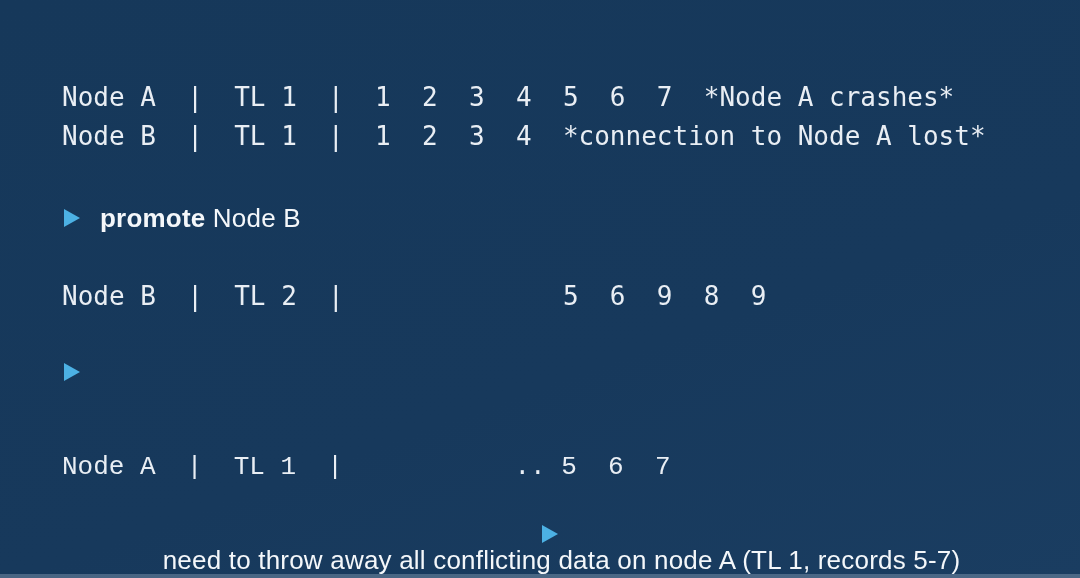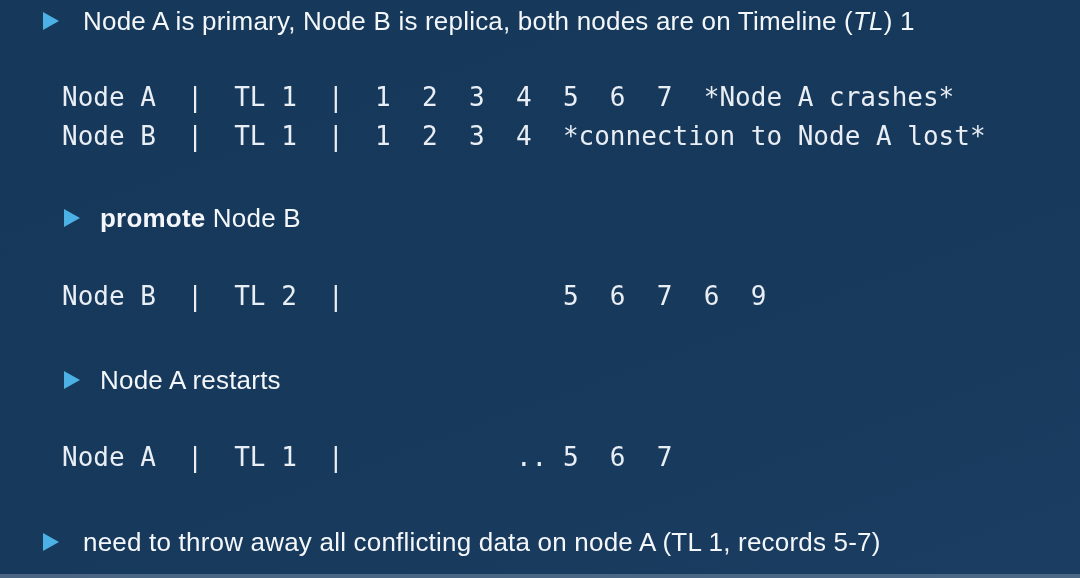--- a/index.html
+++ b/index.html
@@ -46,47 +46,42 @@
     position: absolute; left: 0; right: 0; bottom: 0;
     height: 4px;
     background: rgba(190, 206, 222, 0.30);
   }
 </style>
 </head>
 <body>
 
 <div class="slide">
 
-  <div class="bullet lvl1" style="top: 4px;">
-    <span class="tri"></span>
-    <span class="btext"><span>Node A is primary, Node B is replica, both nodes are on Timeline (</span><i>TL</i><span>) 1</span></span>
-  </div>
 
   <div class="mono-block" style="top: 78px;">
     <div class="mono-line">Node A  |  TL 1  |  1  2  3  4  5  6  7  *Node A crashes*</div>
     <div class="mono-line">Node B  |  TL 1  |  1  2  3  4  *connection to Node A lost*</div>
   </div>
 
   <div class="bullet lvl2" style="top: 201px;">
     <span class="tri"></span>
     <span class="btext"><b>promote</b><span> Node B</span></span>
   </div>
 
   <div class="mono-block" style="top: 277px;">
-    <div class="mono-line">Node B  |  TL 2  |              5  6  7  6  9</div>
+    <div class="mono-line">Node B  |  TL 2  |              5  6  9  8  9</div>
   </div>
 
   <div class="bullet lvl2" style="top: 363px;">
     <span class="tri"></span>
-    <span class="btext">Node A restarts</span>
   </div>
 
-  <div class="mono-block" style="top: 438px;">
+  <div class="mono-block" style="top: 448px; font-family: Liberation Mono, monospace;">
     <div class="mono-line">Node A  |  TL 1  |           .. 5  6  7</div>
   </div>
 
-  <div class="bullet lvl1" style="top: 525px;">
+  <div class="bullet lvl1" style="top: 525px; flex-direction: column;">
     <span class="tri"></span>
     <span class="btext">need to throw away all conflicting data on node A (TL 1, records 5-7)</span>
   </div>
 
   <div class="bottom-edge"></div>
 </div>
 
 </body></html>

